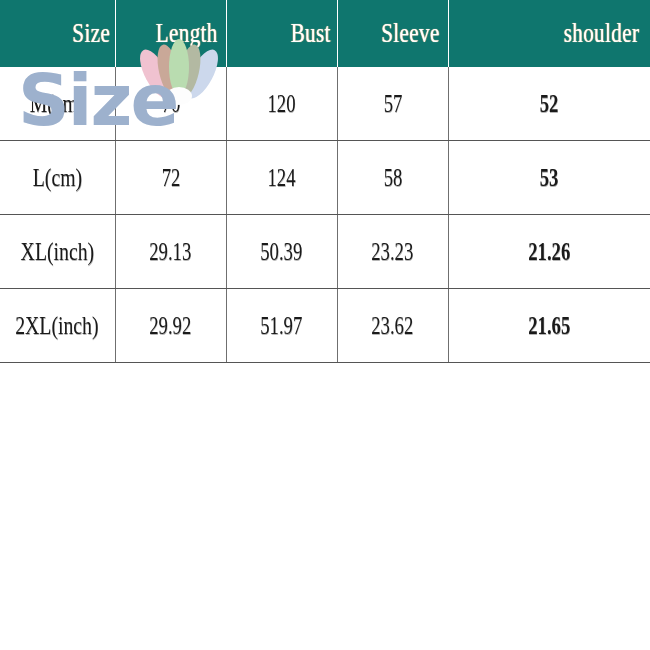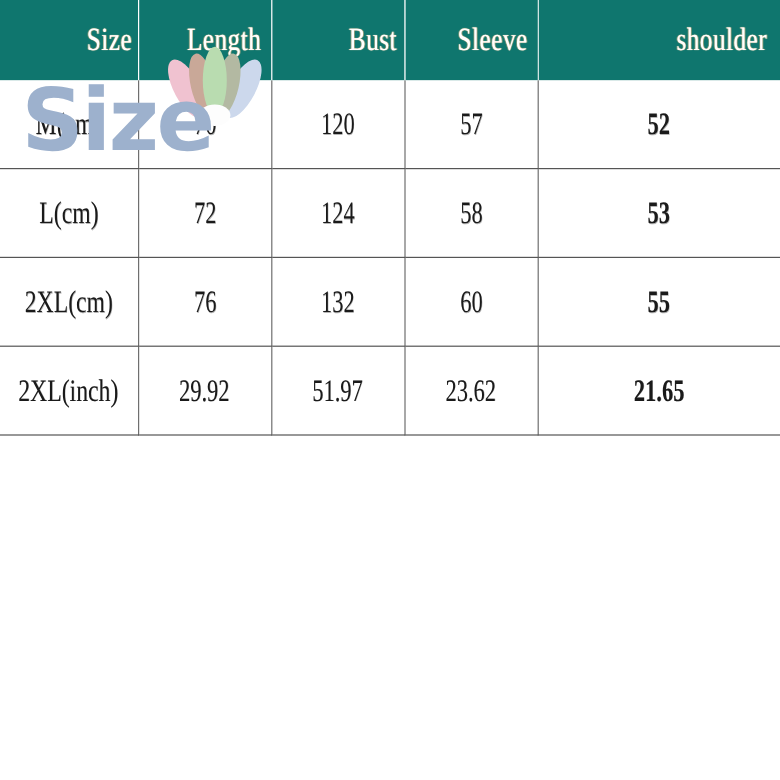--- a/index.html
+++ b/index.html
@@ -154,25 +154,25 @@
         <td><span class="cell-inner">52</span></td>
       </tr>
       <tr>
         <td class="size-cell"><span class="cell-inner">L(cm)</span></td>
         <td><span class="cell-inner">72</span></td>
         <td><span class="cell-inner">124</span></td>
         <td><span class="cell-inner">58</span></td>
         <td><span class="cell-inner">53</span></td>
       </tr>
       <tr>
-        <td class="size-cell"><span class="cell-inner">2XL(cm)</span></td>
-        <td><span class="cell-inner">76</span></td>
-        <td><span class="cell-inner">132</span></td>
-        <td><span class="cell-inner">60</span></td>
-        <td><span class="cell-inner">55</span></td>
+        <td class="size-cell"><span class="cell-inner">XL(inch)</span></td>
+        <td><span class="cell-inner">29.13</span></td>
+        <td><span class="cell-inner">50.39</span></td>
+        <td><span class="cell-inner">23.23</span></td>
+        <td><span class="cell-inner">21.26</span></td>
       </tr>
       <tr>
         <td class="size-cell"><span class="cell-inner">2XL(inch)</span></td>
         <td><span class="cell-inner">29.92</span></td>
         <td><span class="cell-inner">51.97</span></td>
         <td><span class="cell-inner">23.62</span></td>
         <td><span class="cell-inner">21.65</span></td>
       </tr>
     </tbody>
   </table>

